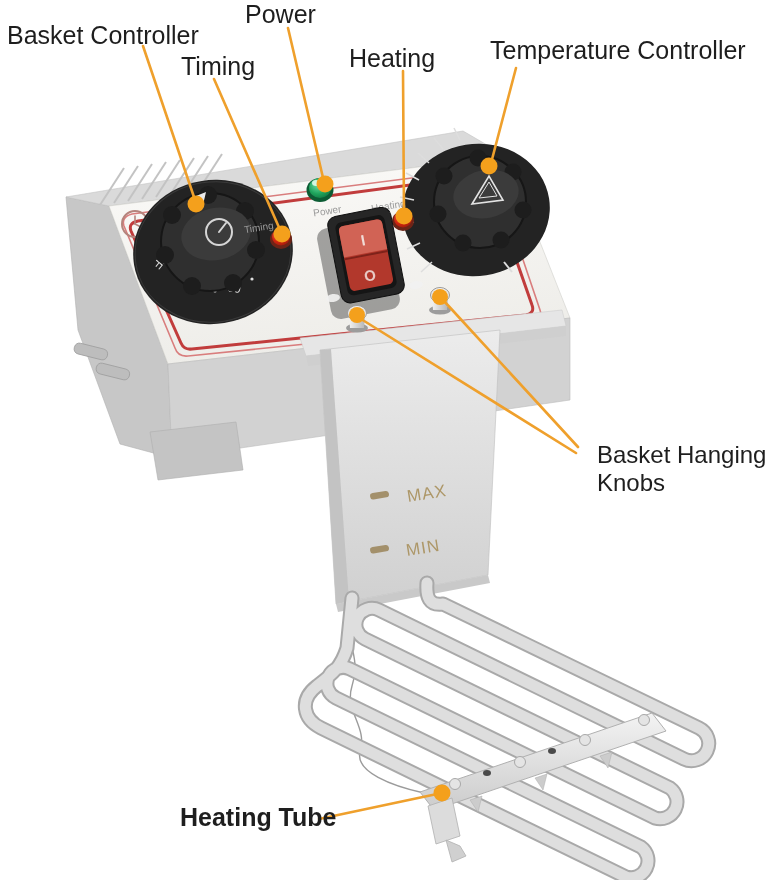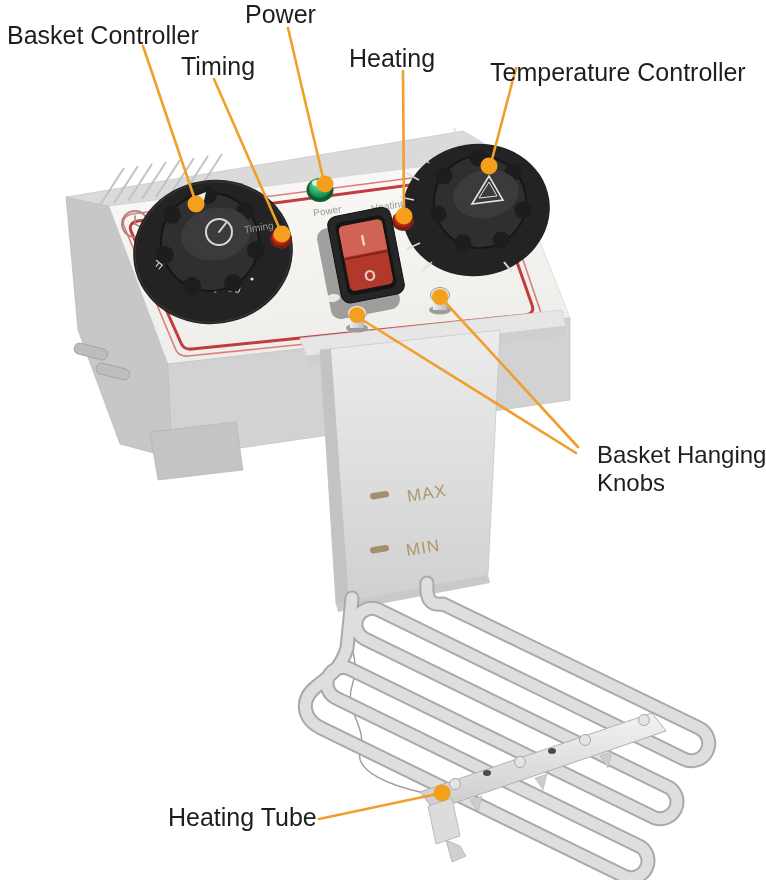--- a/index.html
+++ b/index.html
@@ -242,17 +242,17 @@
     <circle cx="357" cy="315" r="8"></circle>
     <circle cx="440" cy="297" r="8"></circle>
     <circle cx="442" cy="793" r="8.5"></circle>
   </g>
 </svg>
 
 <div class="lbl" style="left:7px;top:21px;">Basket Controller</div>
 <div class="lbl" style="left:245px;top:0px;">Power</div>
 <div class="lbl" style="left:181px;top:52px;">Timing</div>
 <div class="lbl" style="left:349px;top:44px;">Heating</div>
-<div class="lbl" style="left:490px;top:58px;">Temperature Controller</div>
+<div class="lbl" style="left:490px;top:36px;">Temperature Controller</div>
 <div class="lbl wrap" style="left:597px;top:441px;width:172px;font-size:24px;line-height:28px;">Basket Hanging Knobs</div>
-<div class="lbl" style="left:168px;top:803px;">Heating Tube</div>
+<div class="lbl" style="left:180px;top:803px;font-weight:bold;">Heating Tube</div>
 
 </div>
 
 </body></html>

